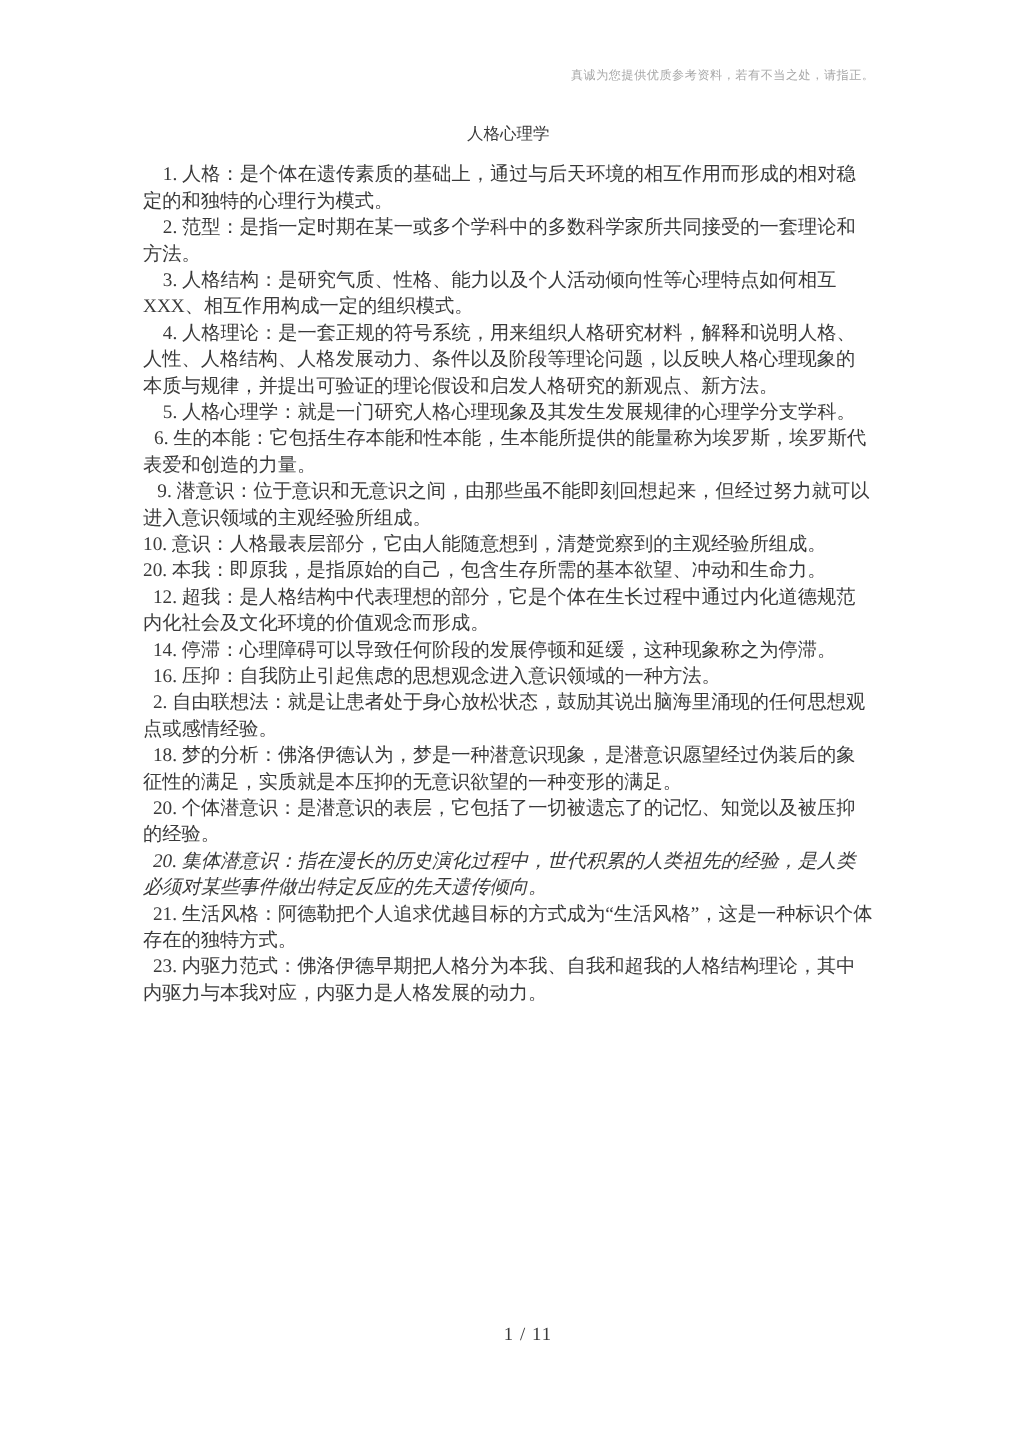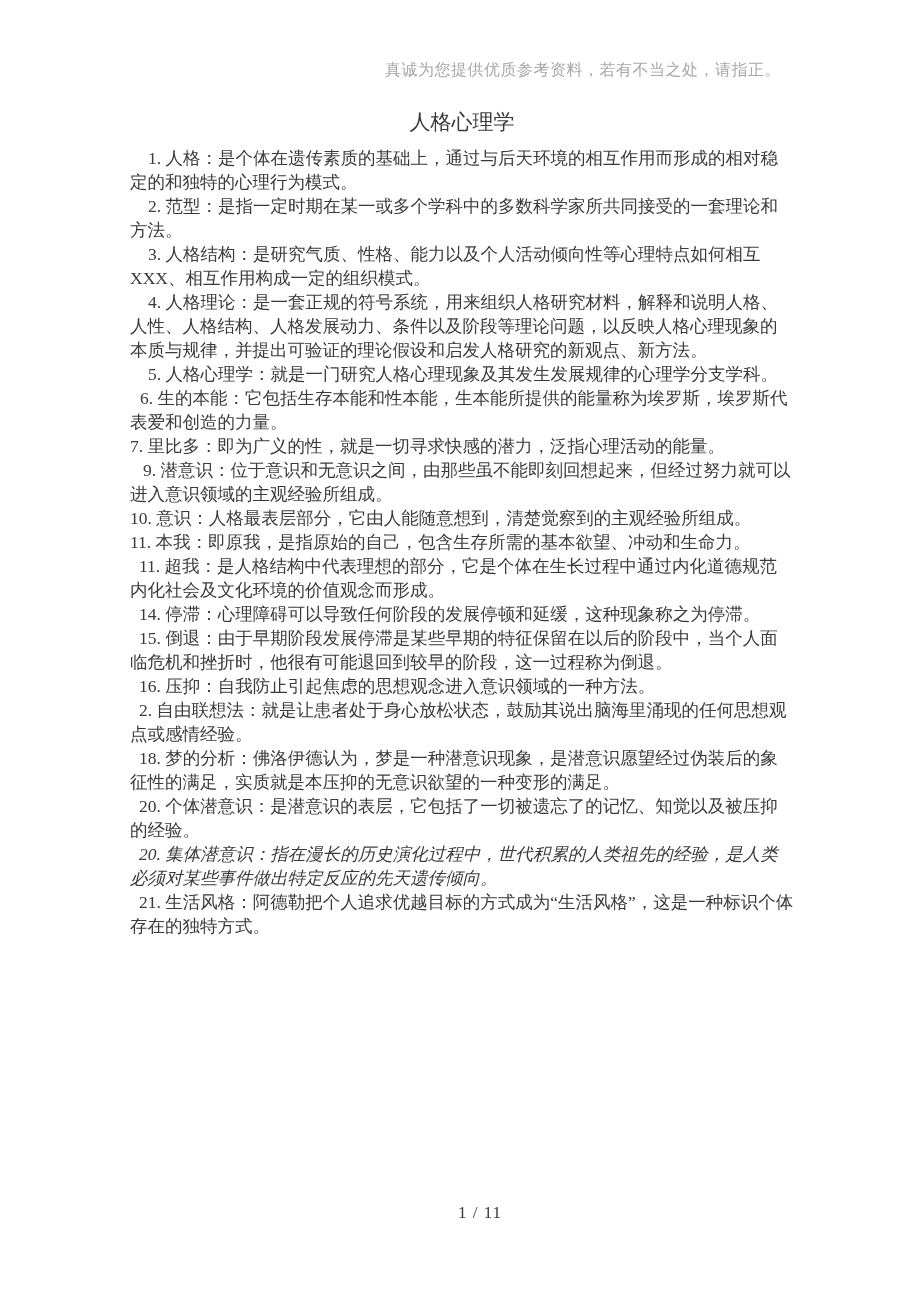--- a/index.html
+++ b/index.html
@@ -11,39 +11,39 @@
     position: relative;
     width: 920px;
     height: 1302px;
     background: var(--page-bg, #ffffff);
     font-family: "Liberation Serif", "DejaVu Serif", serif;
     overflow: hidden;
   }
   .watermark {
     position: absolute;
     top: 62px;
-    right: 139px;
-    font-size: 16px;
+    right: 125px;
+    font-size: 11px;
     line-height: 15px;
     letter-spacing: 0.5px;
     color: var(--watermark-color, #a8a8a8);
   }
   .doc {
     position: absolute;
     top: 110px;
     left: 130px;
     width: 664px;
     color: var(--text-color, #3a3a3a);
     font-size: 17.5px;
     line-height: 24px;
   }
   .doc-title {
     margin: 0 0 12px 0;
     text-align: center;
-    font-size: 21px;
+    font-size: 15px;
     font-weight: normal;
     line-height: 24px;
   }
   .section-heading {
     margin: 0;
   }
   .terms-list {
     margin: 0;
     padding: 0;
   }
@@ -75,33 +75,32 @@
     <h1 class="doc-title">人格心理学</h1>
 
 
     <div class="terms-list">
         <p class="term" style="text-indent: 18px;">1. 人格：是个体在遗传素质的基础上，通过与后天环境的相互作用而形成的相对稳定的和独特的心理行为模式。</p>
         <p class="term" style="text-indent: 18px;">2. 范型：是指一定时期在某一或多个学科中的多数科学家所共同接受的一套理论和方法。</p>
         <p class="term" style="text-indent: 18px;">3. 人格结构：是研究气质、性格、能力以及个人活动倾向性等心理特点如何相互XXX、相互作用构成一定的组织模式。</p>
         <p class="term" style="text-indent: 18px;">4. 人格理论：是一套正规的符号系统，用来组织人格研究材料，解释和说明人格、人性、人格结构、人格发展动力、条件以及阶段等理论问题，以反映人格心理现象的本质与规律，并提出可验证的理论假设和启发人格研究的新观点、新方法。</p>
         <p class="term" style="text-indent: 18px;">5. 人格心理学：就是一门研究人格心理现象及其发生发展规律的心理学分支学科。</p>
         <p class="term" style="text-indent: 10px;">6. 生的本能：它包括生存本能和性本能，生本能所提供的能量称为埃罗斯，埃罗斯代表爱和创造的力量。</p>
-        <p class="term" style="text-indent: 0px;">7. 里比多：即为广义的性，就是一切寻求快感的潜力，泛指心理活动的能量。</p>
         <p class="term" style="text-indent: 13px;">9. 潜意识：位于意识和无意识之间，由那些虽不能即刻回想起来，但经过努力就可以进入意识领域的主观经验所组成。</p>
         <p class="term" style="text-indent: 0px;">10. 意识：人格最表层部分，它由人能随意想到，清楚觉察到的主观经验所组成。</p>
-        <p class="term" style="text-indent: 0px;">11. 本我：即原我，是指原始的自己，包含生存所需的基本欲望、冲动和生命力。</p>
-        <p class="term" style="text-indent: 9px;">11. 超我：是人格结构中代表理想的部分，它是个体在生长过程中通过内化道德规范内化社会及文化环境的价值观念而形成。</p>
+        <p class="term" style="text-indent: 0px;">20. 本我：即原我，是指原始的自己，包含生存所需的基本欲望、冲动和生命力。</p>
+        <p class="term" style="text-indent: 9px;">12. 超我：是人格结构中代表理想的部分，它是个体在生长过程中通过内化道德规范内化社会及文化环境的价值观念而形成。</p>
         <p class="term" style="text-indent: 9px;">14. 停滞：心理障碍可以导致任何阶段的发展停顿和延缓，这种现象称之为停滞。</p>
-        <p class="term" style="text-indent: 9px;">15. 倒退：由于早期阶段发展停滞是某些早期的特征保留在以后的阶段中，当个人面临危机和挫折时，他很有可能退回到较早的阶段，这一过程称为倒退。</p>
         <p class="term" style="text-indent: 9px;">16. 压抑：自我防止引起焦虑的思想观念进入意识领域的一种方法。</p>
         <p class="term" style="text-indent: 9px;">2. 自由联想法：就是让患者处于身心放松状态，鼓励其说出脑海里涌现的任何思想观点或感情经验。</p>
         <p class="term" style="text-indent: 9px;">18. 梦的分析：佛洛伊德认为，梦是一种潜意识现象，是潜意识愿望经过伪装后的象征性的满足，实质就是本压抑的无意识欲望的一种变形的满足。</p>
         <p class="term" style="text-indent: 9px;">20. 个体潜意识：是潜意识的表层，它包括了一切被遗忘了的记忆、知觉以及被压抑的经验。</p>
         <p class="term" style="text-indent: 9px; font-style: italic;">20. 集体潜意识：指在漫长的历史演化过程中，世代积累的人类祖先的经验，是人类必须对某些事件做出特定反应的先天遗传倾向。</p>
         <p class="term" style="text-indent: 9px;">21. 生活风格：阿德勒把个人追求优越目标的方式成为“生活风格”，这是一种标识个体存在的独特方式。</p>
+        <p class="term" style="text-indent: 9px;">23. 内驱力范式：佛洛伊德早期把人格分为本我、自我和超我的人格结构理论，其中内驱力与本我对应，内驱力是人格发展的动力。</p>
       </div>
   </div>
 
   <div class="footer">
     <span>1 / 11</span>
   </div>
 
 </div>
 
 </body></html>

